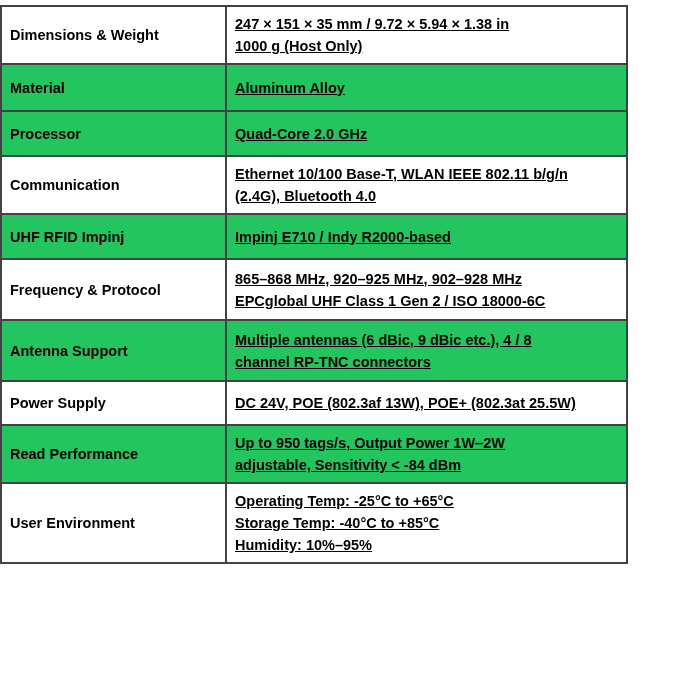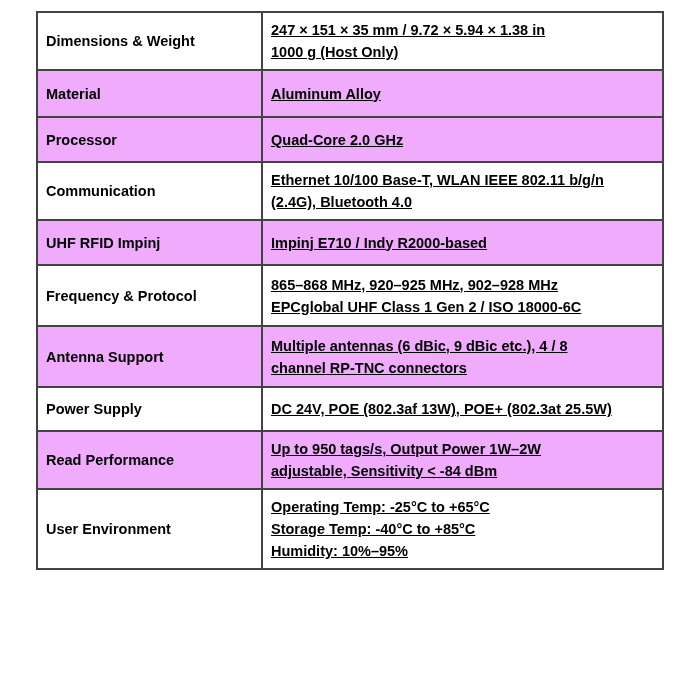--- a/index.html
+++ b/index.html
@@ -4,25 +4,25 @@
 <style>
   html, body {
     margin: 0;
     padding: 0;
     background: #ffffff;
     width: 700px;
     height: 700px;
     font-family: "Liberation Sans", sans-serif;
   }
   .page {
-    width: 700px;
+    width: 628px;
     height: 700px;
     background: #ffffff;
     box-sizing: border-box;
-    padding-top: 11px;
+    padding-top: 5px;
   }
   table.spec-table {
     width: 626px;
     margin: 0 auto;
     border-collapse: collapse;
     border: 2px solid #1c1c1c;
     table-layout: fixed;
   }
   table.spec-table td {
     border: 2px solid #424242;
@@ -37,21 +37,21 @@
     width: 225px;
     padding: 6px 6px 6px 8px;
   }
   td.value-cell {
     width: 401px;
     padding: 6px 6px 6px 8px;
     white-space: pre-line;
     text-decoration: underline;
   }
   tr.shaded td {
-    background: #f0abfc;
+    background: #22c55e;
   }
   tr.plain td {
     background: #ffffff;
   }
 </style>
 </head>
 <body>
 
 <div class="page">
   <table class="spec-table">

